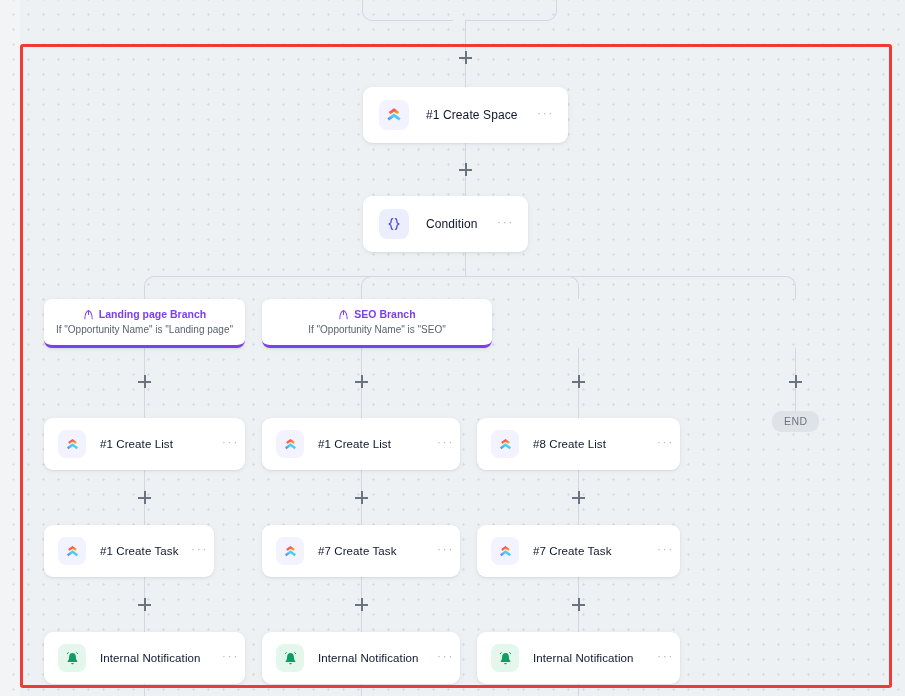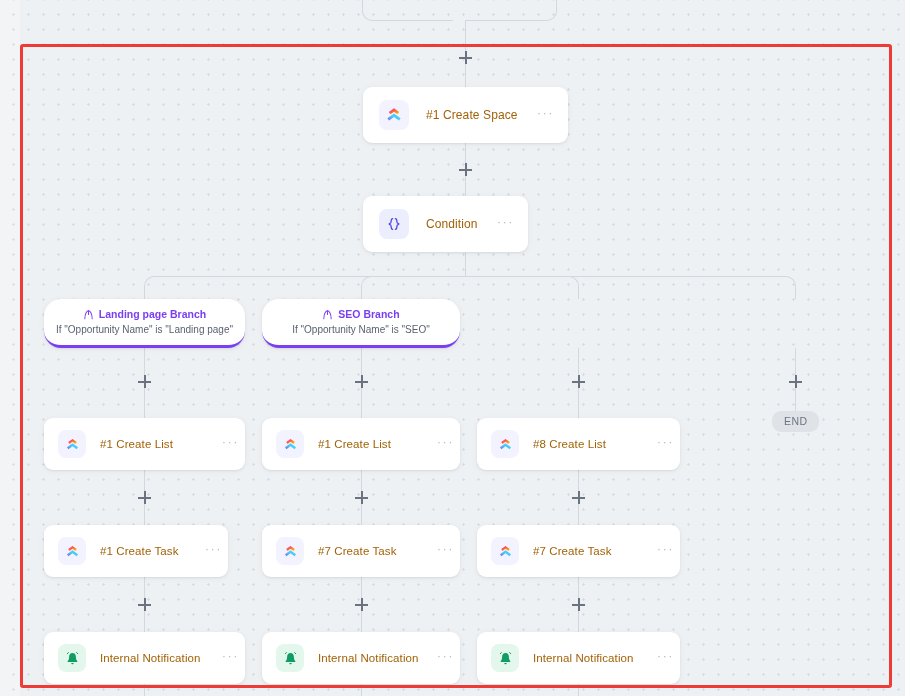--- a/index.html
+++ b/index.html
@@ -92,21 +92,21 @@
     display: flex; align-items: center; justify-content: center;
     flex: none;
   }
   .ico-clickup { background: #f2f3ff; }
   .ico-cond    { background: #eceefe; }
   .ico-bell    { background: #e4f7ec; }
 
   .node .label {
     flex: 1 1 auto;
     font-size: 11.5px;
-    color: #a16207;
+    color: #0f172a;
     letter-spacing: .1px;
     white-space: nowrap;
     overflow: hidden;
     text-overflow: ellipsis;
   }
   .dots {
     flex: none;
     color: #b7bdc7;
     font-size: 13px;
     letter-spacing: 1.4px;
@@ -120,21 +120,21 @@
   .node-lg .label { font-size: 12px; margin-left: 17px; }
 
   
   .node-sm { height: 52px; padding: 0 6px 0 14px; }
   .node-sm .label { font-size: 11.5px; margin-left: 14px; }
 
   
   .branch {
     position: absolute;
     background: #ffffff;
-    border-radius: 17px;
+    border-radius: 8px;
     border-bottom: 3px solid #7b3ff2;
     box-shadow: 0 1px 2px rgba(16,24,40,.07), 0 1px 6px rgba(16,24,40,.05);
     box-sizing: border-box;
     height: 49px;
     display: flex;
     flex-direction: column;
     align-items: center;
     justify-content: center;
     z-index: 10;
     overflow: hidden;
@@ -235,21 +235,21 @@
         <svg width="11" height="11" viewBox="0 0 24 24" aria-hidden="true">
           <path d="M4 21 C4 11 8 4 12 4 C16 4 20 11 20 21" fill="none" stroke="#7b3ff2" stroke-width="2.2" stroke-linecap="round"></path>
           <path d="M12 4 L12 12" fill="none" stroke="#7b3ff2" stroke-width="2.2" stroke-linecap="round"></path>
         </svg>
       </span>
       <span>Landing page Branch</span>
     </span>
     <span class="branch-sub">If "Opportunity Name" is "Landing page"</span>
   </div>
 
-  <div class="branch" style="left:262px; top:299px; width:198px;">
+  <div class="branch" style="left:262px; top:299px; width:230px;">
     <span class="branch-title">
       <span>
         <svg width="11" height="11" viewBox="0 0 24 24" aria-hidden="true">
           <path d="M4 21 C4 11 8 4 12 4 C16 4 20 11 20 21" fill="none" stroke="#7b3ff2" stroke-width="2.2" stroke-linecap="round"></path>
           <path d="M12 4 L12 12" fill="none" stroke="#7b3ff2" stroke-width="2.2" stroke-linecap="round"></path>
         </svg>
       </span>
       <span>SEO Branch</span>
     </span>
     <span class="branch-sub">If "Opportunity Name" is "SEO"</span>
@@ -265,21 +265,21 @@
         <path d="M3.2 16.4 L12 10.1 L20.8 16.4 L18.6 19.4 L12 14.7 L5.4 19.4 Z" fill="url(#cuA)"></path>
         <path d="M12 3.0 L18.9 8.0 L16.7 11.0 L12 7.6 L7.3 11.0 L5.1 8.0 Z" fill="url(#cuB)"></path>
       </svg>
     </span>
     <span class="label">#1 Create List</span>
     <span class="dots">···</span>
   </div>
 
   <div class="edge v" style="left:144px; top:470px; height:55px;"></div>
   <div class="plus" style="left:138px; top:491px;"></div>
-  <div class="node node-sm" style="left:44px; top:525px; width:184px;justify-content:space-between;">
+  <div class="node node-sm" style="left:44px; top:525px; width:170px;justify-content:space-between;">
     <span class="ico-wrap ico-clickup">
       <svg width="15" height="15" viewBox="0 0 24 24" aria-hidden="true">
         <path d="M3.2 16.4 L12 10.1 L20.8 16.4 L18.6 19.4 L12 14.7 L5.4 19.4 Z" fill="url(#cuA)"></path>
         <path d="M12 3.0 L18.9 8.0 L16.7 11.0 L12 7.6 L7.3 11.0 L5.1 8.0 Z" fill="url(#cuB)"></path>
       </svg>
     </span>
     <span class="label">#1 Create Task</span>
     <span class="dots">···</span>
   </div>
 

